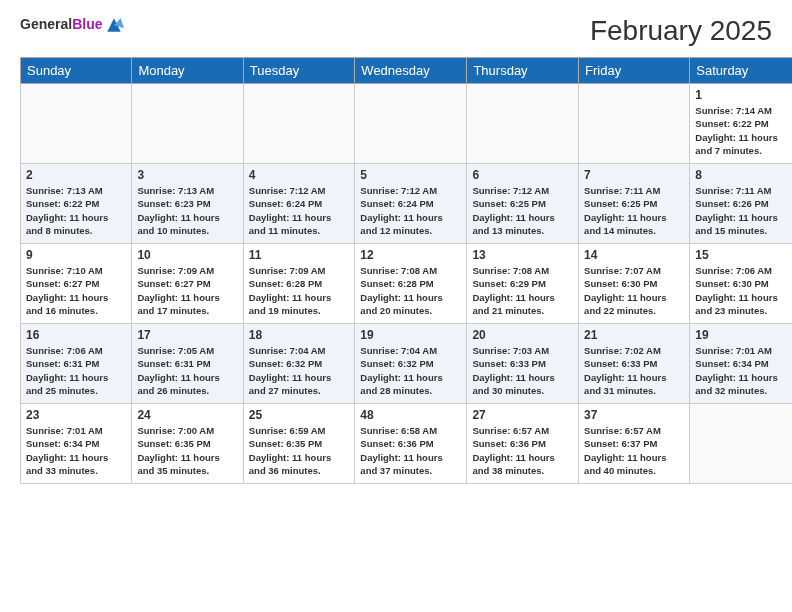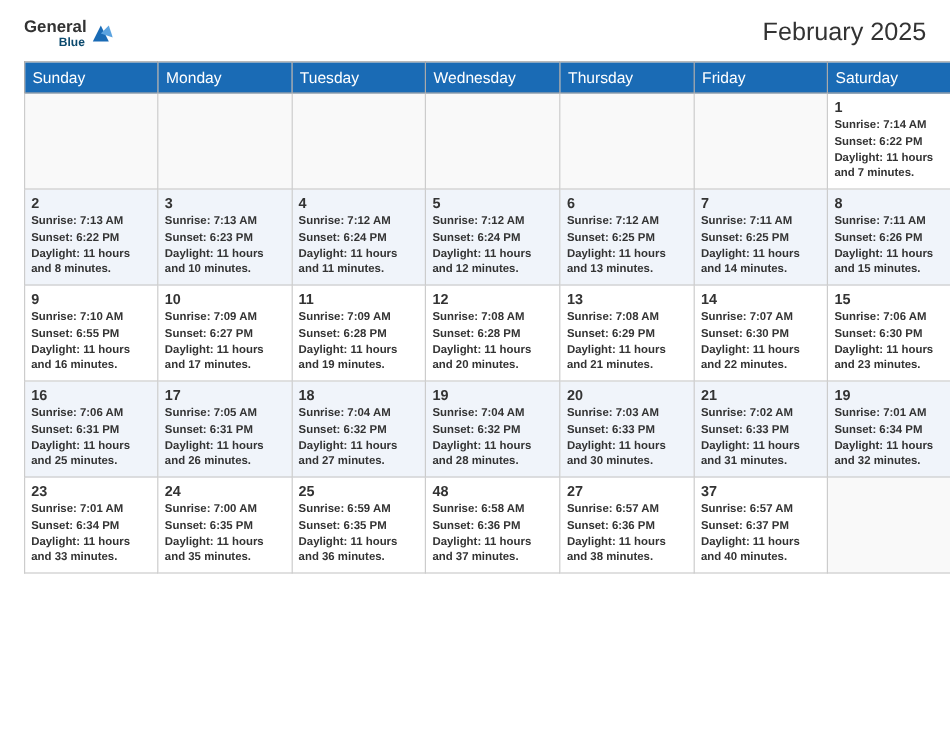--- a/index.html
+++ b/index.html
@@ -1,27 +1,27 @@
 <!DOCTYPE html>
 <html><head>
   <meta charset="utf-8">
   <style>
     * { margin: 0; padding: 0; box-sizing: border-box; }
     body { font-family: Arial, sans-serif; background: #fff; width: 792px; height: 612px; overflow: hidden; }
     
     .header { display: flex; justify-content: space-between; align-items: flex-start; padding: 15px 20px 10px 20px; }
     
     .logo { display: flex; align-items: center; }
-    .logo-text { display: flex; flex-direction: column; line-height: 1.1; }
+    .logo-text { display: flex; line-height: 1.1; }
     .logo-general { font-size: 14px; font-weight: bold; color: #333; }
-    .logo-blue { font-size: 10px; font-weight: bold; color: #0c4a6e; padding-left: 29px; }
+    .logo-blue { font-size: 14px; font-weight: bold; color: #a21caf; }
     .logo-icon { width: 20px; height: 20px; margin-left: 2px; }
     
     .title-block { text-align: right; }
-    .month-title { font-size: 21px; color: #333; font-weight: normal; }
+    .month-title { font-size: 28px; color: #333; font-weight: normal; }
     .location { font-size: 16px; color: #555; }
     
     .calendar { width: 100%; border-collapse: collapse; margin: 0 10px; }
     .calendar-wrapper { padding: 0 0 10px 10px; }
     
     .calendar th {
       background-color: #1a6bb5;
       color: white;
       text-align: left;
       padding: 5px 6px;
@@ -134,21 +134,21 @@
             <span class="day-num">8</span>
             <div class="day-info">Sunrise: 7:11 AM
 Sunset: 6:26 PM
 Daylight: 11 hours and 15 minutes.</div>
           </td>
         </tr>
         <tr>
           <td>
             <span class="day-num">9</span>
             <div class="day-info">Sunrise: 7:10 AM
-Sunset: 6:55 PM
+Sunset: 6:27 PM
 Daylight: 11 hours and 16 minutes.</div>
           </td>
           <td>
             <span class="day-num">10</span>
             <div class="day-info">Sunrise: 7:09 AM
 Sunset: 6:27 PM
 Daylight: 11 hours and 17 minutes.</div>
           </td>
           <td>
             <span class="day-num">11</span>

